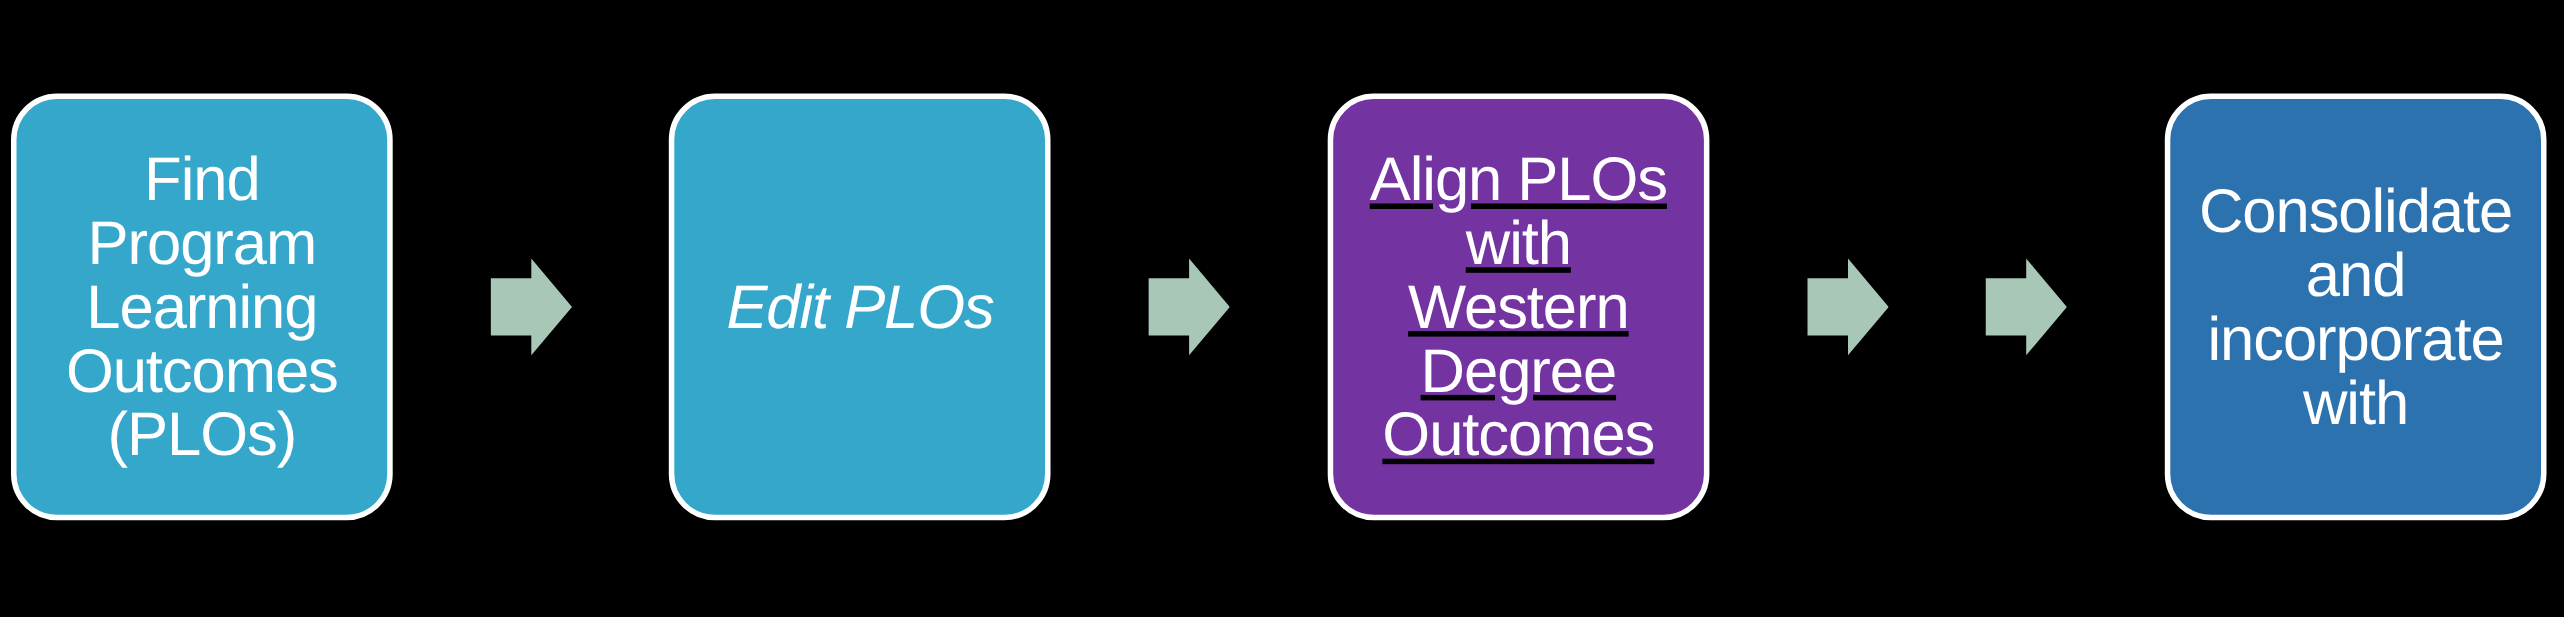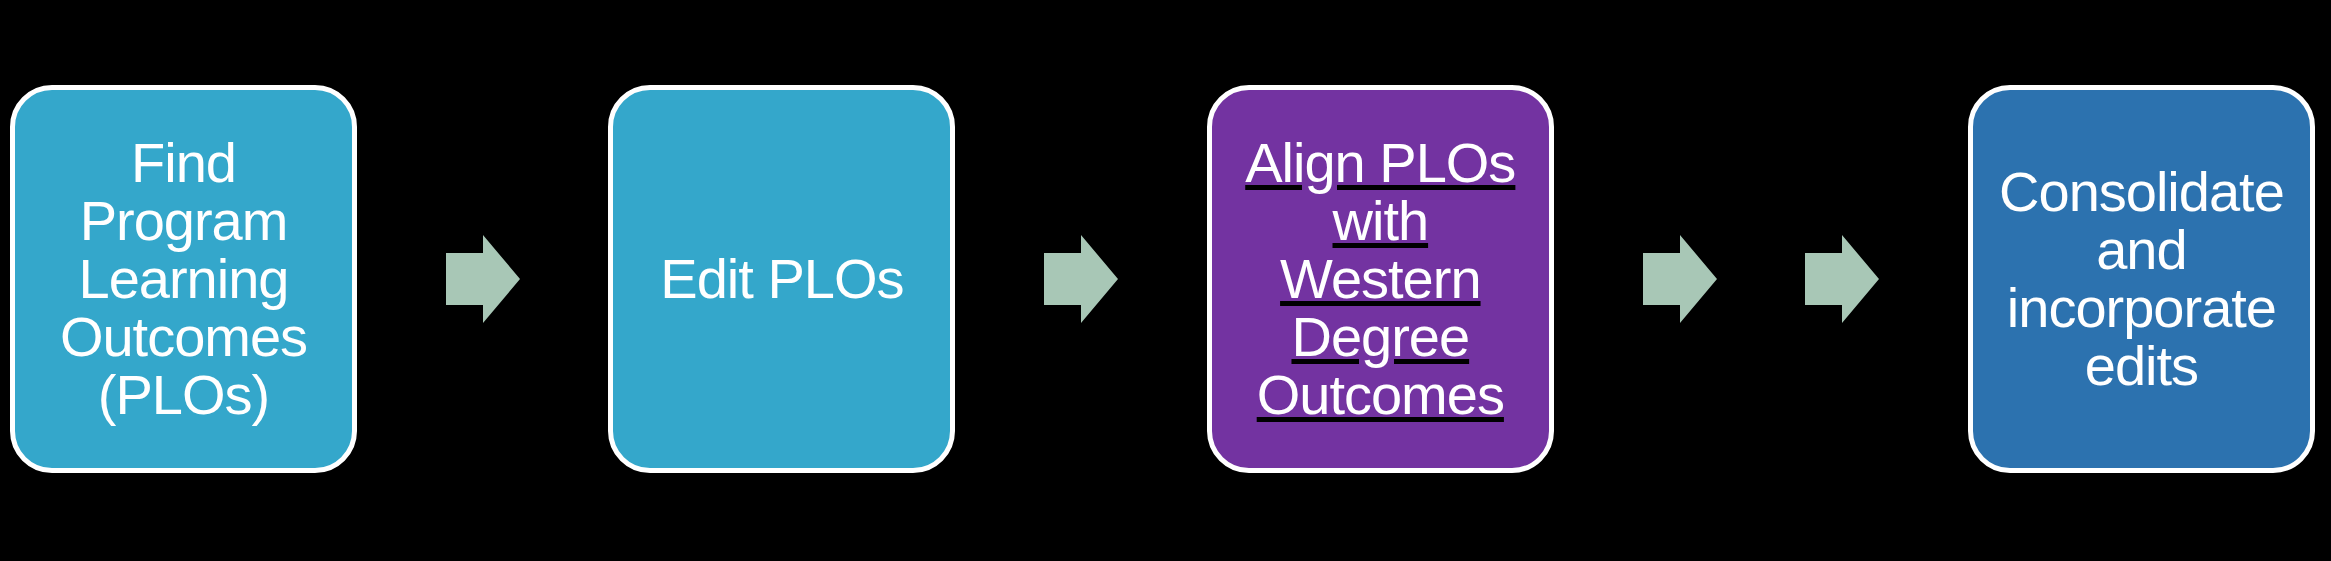--- a/index.html
+++ b/index.html
@@ -63,21 +63,21 @@
 Program
 Learning
 Outcomes
 (PLOs)</span>
     </div>
 
     <svg class="arrow" viewBox="0 0 74 88">
       <polygon points="0,18 37,18 37,0 74,44 37,88 37,70 0,70" fill="#A8C7B6"></polygon>
     </svg>
 
-    <div class="step" style="background: rgb(52, 167, 203);">
+    <div class="step" style="background: rgb(52, 167, 203); font-style: italic;">
       <span class="label">Edit PLOs</span>
     </div>
 
     <svg class="arrow" viewBox="0 0 74 88">
       <polygon points="0,18 37,18 37,0 74,44 37,88 37,70 0,70" fill="#A8C7B6"></polygon>
     </svg>
 
     <div class="step" style="background: rgb(115, 51, 161); text-decoration: underline;">
       <span class="label">Align PLOs
 with
@@ -92,17 +92,17 @@
 
 
     <svg class="arrow" viewBox="0 0 74 88">
       <polygon points="0,18 37,18 37,0 74,44 37,88 37,70 0,70" fill="#A8C7B6"></polygon>
     </svg>
 
     <div class="step" style="background: rgb(44, 114, 175);">
       <span class="label">Consolidate
 and
 incorporate
-edits</span>
+with</span>
     </div>
 
   </div>
 </div>
 
 </body></html>

